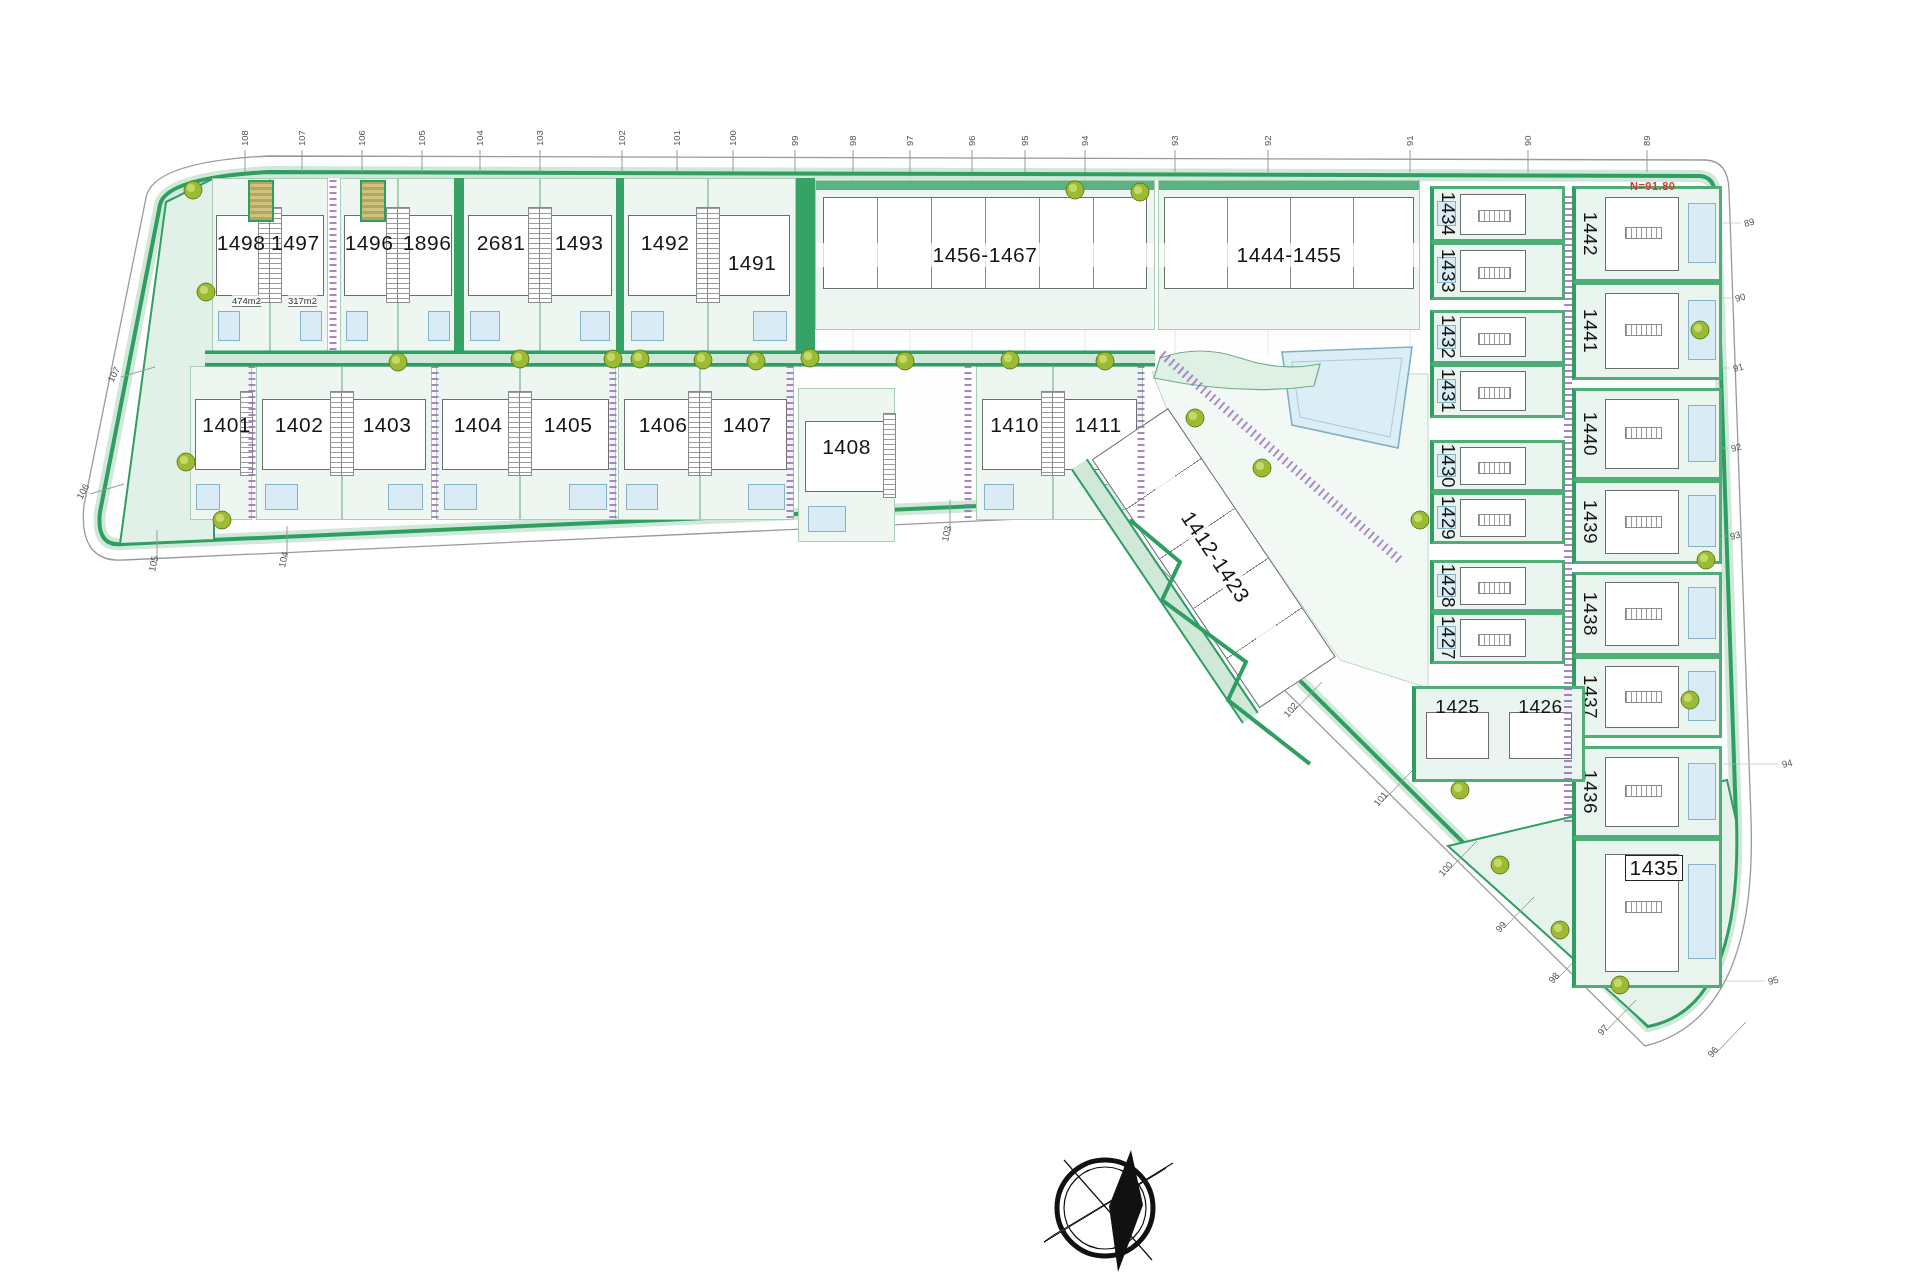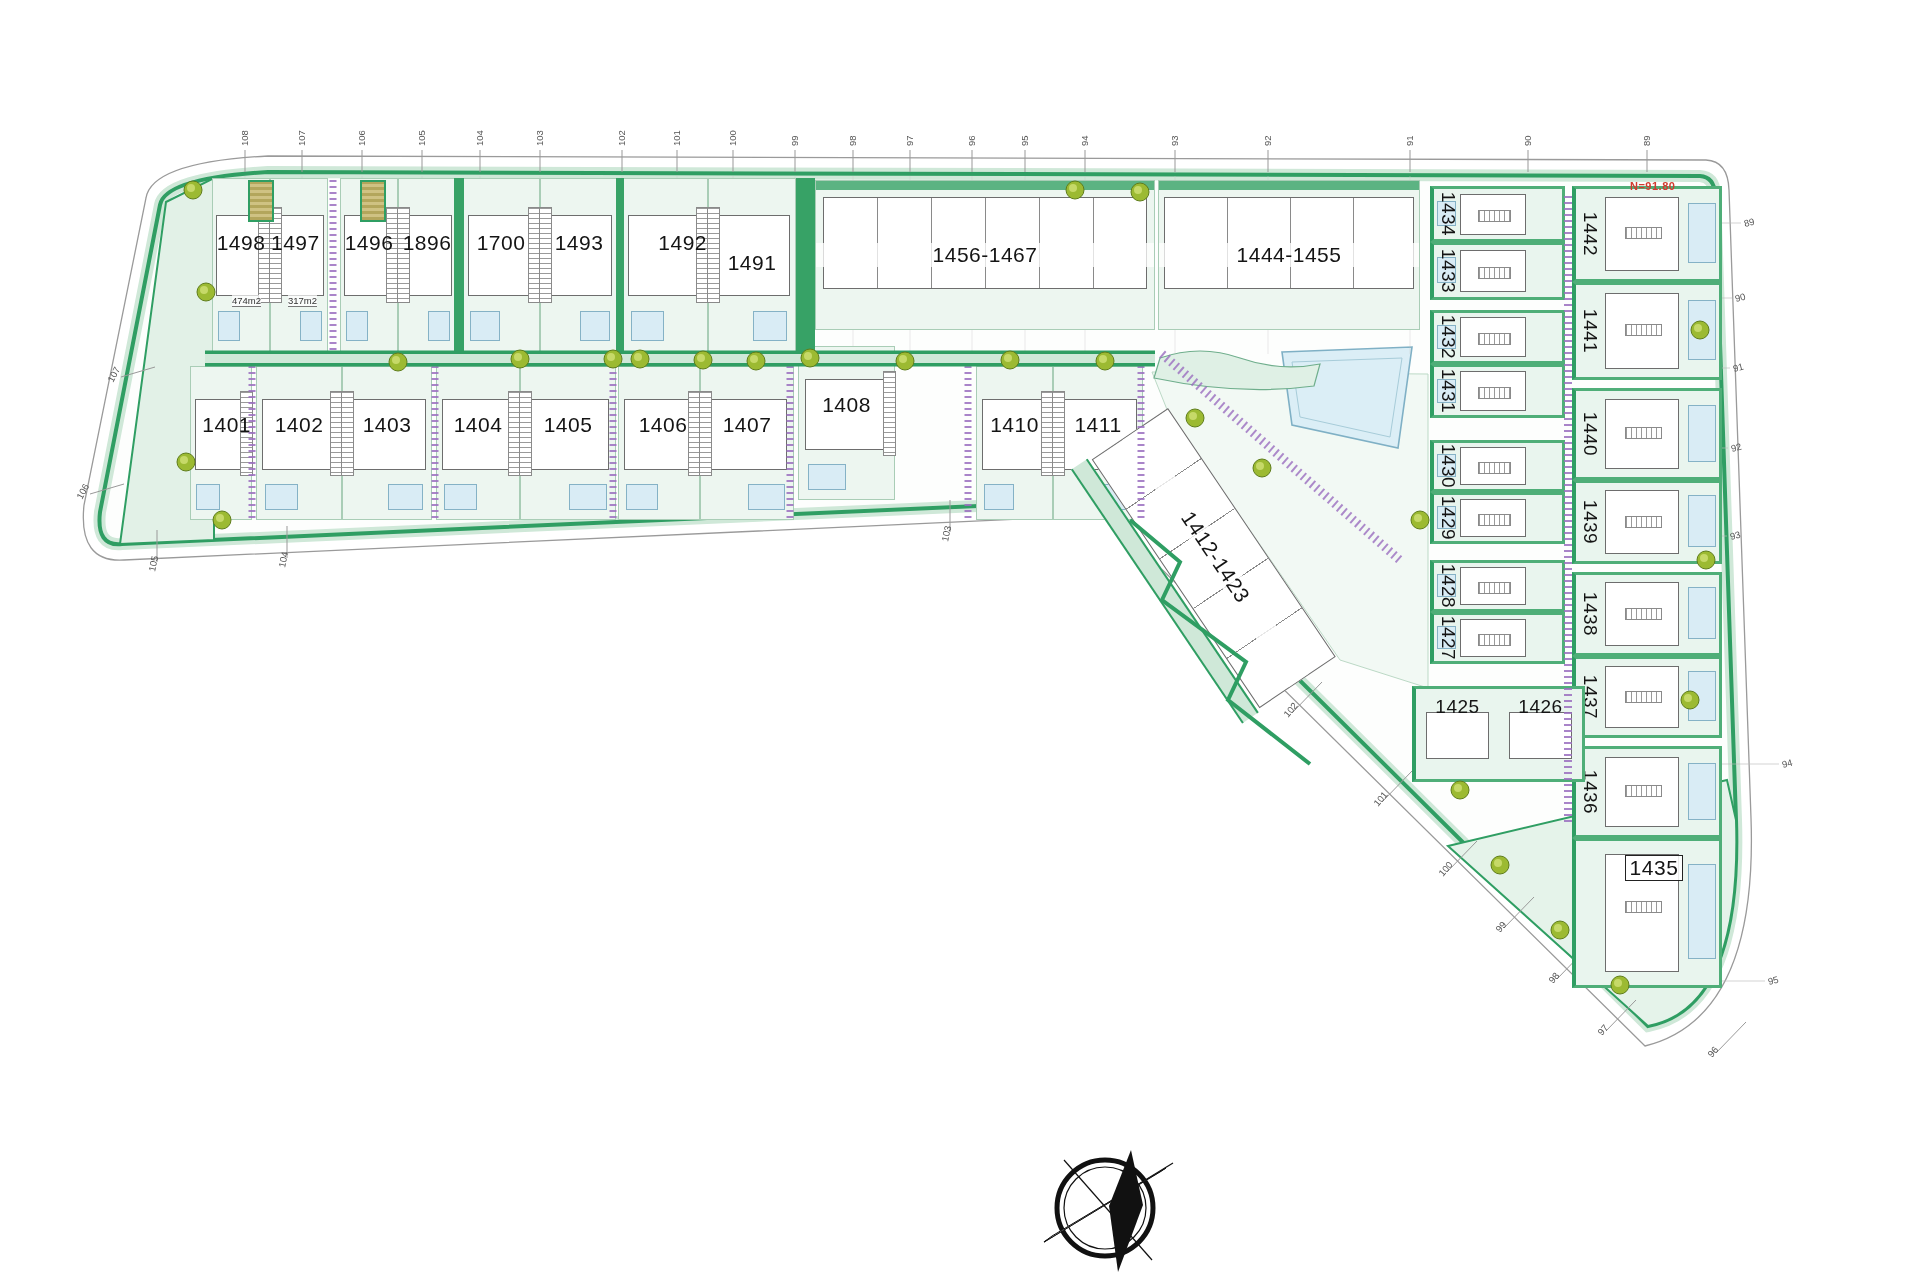--- a/index.html
+++ b/index.html
@@ -164,33 +164,33 @@
       <div class="plot" style="left: 398px; top: 178px; width: 58px; height: 174px;">
         <div class="bld" style="left: 6%; right: 6%; top: 21%; height: 47%;"></div>
         <div class="stairV" style="top: 16%; height: 56%; width: 13px; left: -2px;"></div>
         <div class="pool" style="bottom: 6%; height: 17%; width: 40%; right: 9%;"></div>
         <div class="plabel" style="left: 0px; right: 0px; top: 30%; text-align: center;">1896</div>
       </div>
       <div class="plot" style="left: 462px; top: 178px; width: 78px; height: 174px;">
         <div class="bld" style="left: 6%; right: 6%; top: 21%; height: 47%;"></div>
         <div class="stairV" style="top: 16%; height: 56%; width: 13px; right: -2px;"></div>
         <div class="pool" style="bottom: 6%; height: 17%; width: 40%; left: 9%;"></div>
-        <div class="plabel" style="left: 0px; right: 0px; top: 30%; text-align: center;">1700</div>
+        <div class="plabel" style="left: 0px; right: 0px; top: 30%; text-align: center;">2681</div>
       </div>
       <div class="plot" style="left: 540px; top: 178px; width: 78px; height: 174px;">
         <div class="bld" style="left: 6%; right: 6%; top: 21%; height: 47%;"></div>
         <div class="stairV" style="top: 16%; height: 56%; width: 13px; left: -2px;"></div>
         <div class="pool" style="bottom: 6%; height: 17%; width: 40%; right: 9%;"></div>
         <div class="plabel" style="left: 0px; right: 0px; top: 30%; text-align: center;">1493</div>
       </div>
       <div class="plot" style="left: 622px; top: 178px; width: 86px; height: 174px;">
         <div class="bld" style="left: 6%; right: 6%; top: 21%; height: 47%;"></div>
         <div class="stairV" style="top: 16%; height: 56%; width: 13px; right: -2px;"></div>
         <div class="pool" style="bottom: 6%; height: 17%; width: 40%; left: 9%;"></div>
-        <div class="plabel" style="left: 0px; right: 0px; top: 30%; text-align: right;">1492</div>
+        <div class="plabel" style="left: 0px; right: 0px; top: 30%; text-align: center;">1492</div>
       </div>
       <div class="plot" style="left: 708px; top: 178px; width: 88px; height: 174px;">
         <div class="bld" style="left: 6%; right: 6%; top: 21%; height: 47%;"></div>
         <div class="stairV" style="top: 16%; height: 56%; width: 13px; left: -2px;"></div>
         <div class="pool" style="bottom: 6%; height: 17%; width: 40%; right: 9%;"></div>
         <div class="plabel" style="left: 0px; right: 0px; top: 30%; text-align: center; margin-top: 20px;">1491</div>
       </div>
       <div class="plot" style="left: 190px; top: 366px; width: 62px; height: 154px;">
         <div class="bld" style="left: 6%; right: 6%; top: 21%; height: 47%;"></div>
         <div class="stairV" style="top: 16%; height: 56%; width: 13px; right: -2px;"></div>
@@ -226,21 +226,21 @@
         <div class="stairV" style="top: 16%; height: 56%; width: 13px; right: -2px;"></div>
         <div class="pool" style="bottom: 6%; height: 17%; width: 40%; left: 9%;"></div>
         <div class="plabel" style="left: 8px; right: 0px; top: 30%; text-align: center;">1406</div>
       </div>
       <div class="plot" style="left: 700px; top: 366px; width: 94px; height: 154px;">
         <div class="bld" style="left: 6%; right: 6%; top: 21%; height: 47%;"></div>
         <div class="stairV" style="top: 16%; height: 56%; width: 13px; left: -2px;"></div>
         <div class="pool" style="bottom: 6%; height: 17%; width: 40%; right: 9%;"></div>
         <div class="plabel" style="left: 0px; right: 0px; top: 30%; text-align: center;">1407</div>
       </div>
-      <div class="plot" style="left: 798px; top: 346px; width: 97px; height: 154px;">
+      <div class="plot" style="left: 798px; top: 388px; width: 97px; height: 154px;">
         <div class="bld" style="left: 6%; right: 6%; top: 21%; height: 47%;"></div>
         <div class="stairV" style="top: 16%; height: 56%; width: 13px; right: -2px;"></div>
         <div class="pool" style="bottom: 6%; height: 17%; width: 40%; left: 9%;"></div>
         <div class="plabel" style="left: 0px; right: 0px; top: 30%; text-align: center;">1408</div>
       </div>
       <div class="plot" style="left: 976px; top: 366px; width: 77px; height: 154px;">
         <div class="bld" style="left: 6%; right: 6%; top: 21%; height: 47%;"></div>
         <div class="stairV" style="top: 16%; height: 56%; width: 13px; right: -2px;"></div>
         <div class="pool" style="bottom: 6%; height: 17%; width: 40%; left: 9%;"></div>
         <div class="plabel" style="left: 0px; right: 0px; top: 30%; text-align: center;">1410</div>

